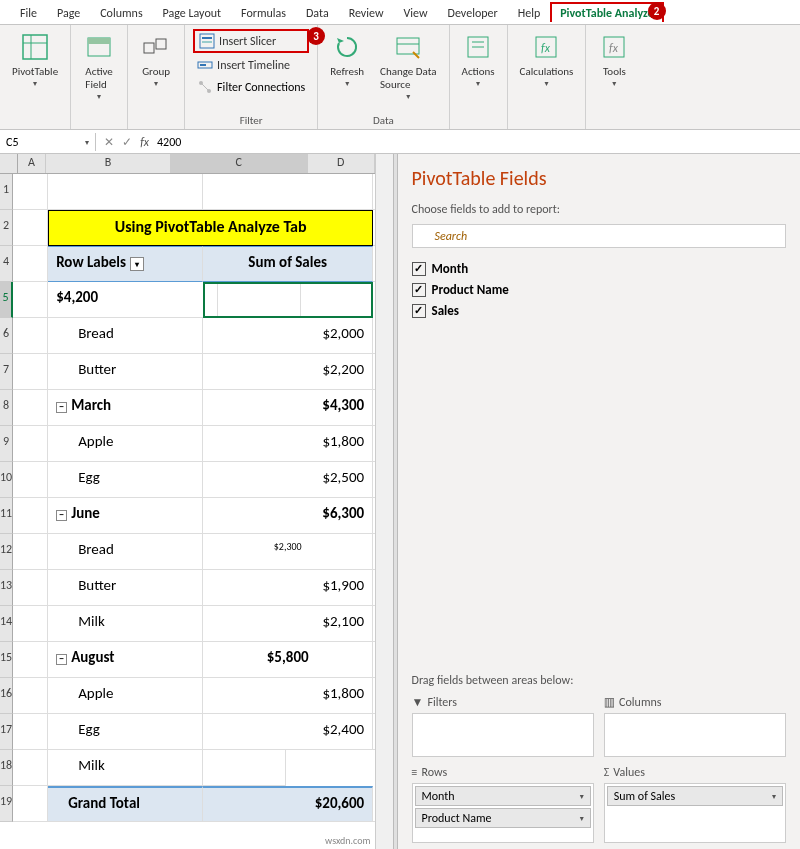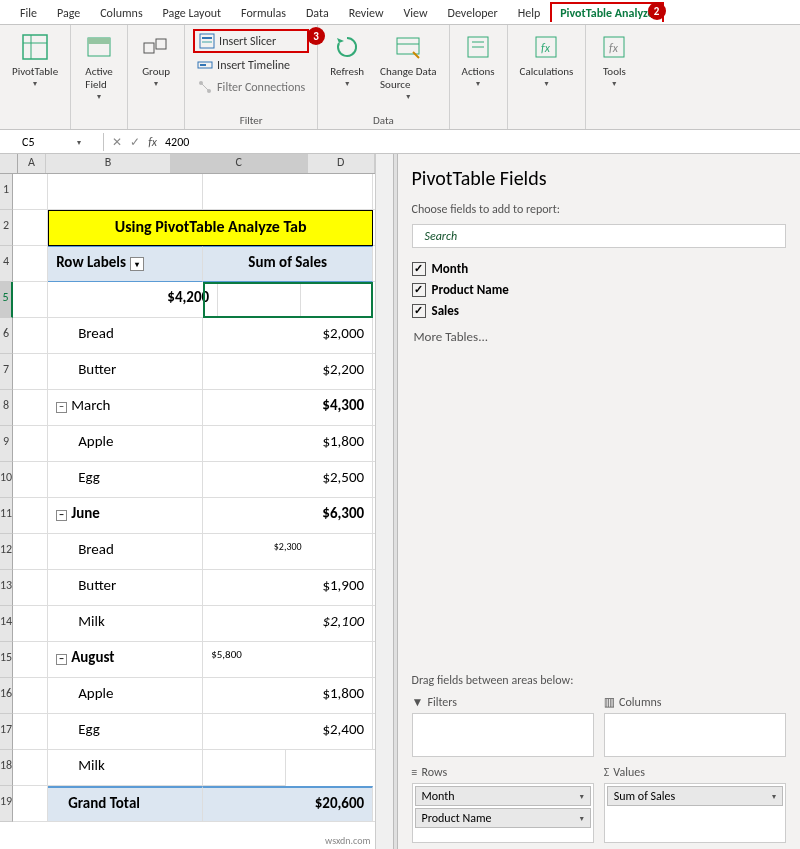--- a/index.html
+++ b/index.html
@@ -8,27 +8,27 @@
 .ribbon-tabs .tab { padding: 4px 10px 3px; font-size: 12px; color: #333; cursor: pointer; }
 .ribbon-tabs .tab.active { color: #0a7a41; font-weight: bold; border: 2px solid #d40000; border-bottom: none; position: relative; padding: 2px 8px; }
 .ribbon { display: flex; background: #f3f2f1; border-bottom: 1px solid #c5c5c5; height: 105px; }
 .ribbon-group { border-right: 1px solid #d0d0d0; padding: 4px 8px 2px; display: flex; flex-direction: column; justify-content: space-between; align-items: center; }
 .ribbon-group .items { display: flex; align-items: flex-start; gap: 8px; }
 .ribbon-group .label { font-size: 11px; color: #555; text-align: center; padding-top: 2px; }
 .big-btn { display: flex; flex-direction: column; align-items: center; font-size: 11px; color: #333; padding: 2px 4px; cursor: pointer; }
 .big-btn .iconbox { width: 32px; height: 32px; margin-bottom: 2px; display: flex; align-items: center; justify-content: center; }
 .small-stack { display: flex; flex-direction: column; gap: 2px; }
 .small-btn { display: flex; align-items: center; gap: 4px; font-size: 12px; color: #333; padding: 2px 4px; cursor: pointer; }
-.small-btn.disabled { color: #737373; }
+.small-btn.disabled { color: #000000; }
 .small-btn.boxed { border: 2px solid #d40000; }
 .sm-icon { width: 16px; height: 16px; display: flex; align-items: center; justify-content: center; }
 .chev { font-size: 8px; color: #555; }
 .badge { background: #c00000; color: #fff; border-radius: 50%; width: 18px; height: 18px; display: flex; align-items: center; justify-content: center; font-size: 11px; font-weight: bold; position: absolute; }
 .namebox-row { display: flex; align-items: center; border-bottom: 1px solid #c5c5c5; background: #fff; height: 24px; }
-.namebox { width: 104px; border-right: 1px solid #c5c5c5; padding: 2px 22px; font-size: 12px; display: flex; justify-content: space-between; align-items: center; }
+.namebox { width: 96px; border-right: 1px solid #c5c5c5; padding: 2px 6px; font-size: 12px; display: flex; justify-content: space-between; align-items: center; }
 .fx-area { display: flex; align-items: center; gap: 8px; padding-left: 8px; font-size: 12px; }
 .fx { font-style: italic; color: #555; }
 .main { display: flex; height: 695px; }
 .grid-area { flex: 1; position: relative; overflow: hidden; }
 .col-headers { display: flex; background: #e6e6e6; border-bottom: 1px solid #aaa; height: 20px; }
 .corner { width: 22px; border-right: 1px solid #aaa; background: #e6e6e6; }
 .col-h { text-align: center; border-right: 1px solid #ccc; font-size: 12px; color: #444; padding-top: 1px; }
 .row-area { display: flex; }
 .row-headers { width: 22px; background: #e6e6e6; }
 .row-h { height: 36px; border-bottom: 1px solid #ccc; text-align: center; font-size: 12px; color: #444; padding-top: 8px; border-right: 1px solid #aaa; }
@@ -38,23 +38,23 @@
 .c { border-right: 1px solid #ddd; border-bottom: 1px solid #ddd; padding: 6px 8px; font-size: 14px; overflow: hidden; white-space: nowrap; }
 .title-banner { background: #ffff00; border: 1px solid #000; font-weight: bold; text-align: center; padding: 6px 0; font-size: 16px; }
 .pivot-header { background: #dce6f1; border-top: 1px solid #5b9bd5; border-bottom: 1px solid #5b9bd5; font-weight: bold; }
 .pivot-grand { background: #dce6f1; border-top: 2px solid #5b9bd5; font-weight: bold; }
 .filter-btn { display: inline-flex; width: 14px; height: 14px; border: 1px solid #888; background: #fff; align-items: center; justify-content: center; font-size: 8px; margin-left: 4px; }
 .exp-btn { display: inline-flex; width: 11px; height: 11px; border: 1px solid #888; background: #fff; align-items: center; justify-content: center; font-size: 10px; line-height: 1; margin-right: 4px; }
 .selected-cell { position: absolute; border: 2px solid #0a7a41; pointer-events: none; }
 .vscroll { width: 18px; background: #f0f0f0; border-left: 1px solid #ccc; }
 .divider { width: 5px; background: #e0e0e0; border-left: 1px solid #bbb; border-right: 1px solid #bbb; cursor: col-resize; }
 .fields-pane { flex: 1; background: #f3f2f1; padding: 12px 14px 6px; display: flex; flex-direction: column; }
-.fields-title { color: #000000; font-size: 20px; font-weight: normal; margin-bottom: 12px; }
+.fields-title { color: #c2410c; font-size: 20px; font-weight: normal; margin-bottom: 12px; }
 .fields-sub { font-size: 12px; color: #555; margin-bottom: 8px; }
-.search-box { background: #fff; border: 1px solid #ccc; padding: 4px 12px; color: #14532d; font-style: italic; margin-bottom: 10px; }
+.search-box { background: #fff; border: 1px solid #ccc; padding: 4px 22px; color: #a16207; font-style: italic; margin-bottom: 10px; }
 .field-list { flex: 0 0 auto; }
 .field-item { display: flex; align-items: center; gap: 6px; font-size: 13px; padding: 3px 0; }
 .field-item.bold { font-weight: bold; }
 .checkbox { width: 14px; height: 14px; border: 1px solid #555; display: flex; align-items: center; justify-content: center; font-size: 11px; }
 .more-tables { color: #555; font-size: 13px; padding: 8px 0 0 2px; }
 .spacer { flex: 1; }
 .drag-label { font-size: 12px; color: #555; margin: 20px 0 8px; }
 .areas { display: grid; grid-template-columns: 1fr 1fr; gap: 8px 10px; }
 .area { }
 .area-title { font-size: 12px; color: #555; display: flex; align-items: center; gap: 4px; margin-bottom: 4px; }
@@ -293,38 +293,38 @@
           <div class="c pivot-header" style="width:155px; font-size:15px;">
             <span>Row Labels</span><span class="filter-btn">▾</span>
           </div>
           <div class="c pivot-header" style="width:170px;text-align:center; font-size:15px;">Sum of Sales</div>
           <div class="c" style="width:83px;"></div>
         </div>
 
         <div id="pivot-rows">
             <div class="r">
               <div class="c" style="width: 35px;"></div>
-              <div class="c" style="width: 170px; text-align: right; font-size: 15px; font-weight: bold;">$4,200</div>
+              <div class="c" style="width: 170px; text-align: left; font-size: 15px; font-weight: bold;">$4,200</div>
               <div class="c" style="width: 83px;"></div>
             </div>
             <div class="r">
               <div class="c" style="width: 35px;"></div>
               <div class="c" style="width: 155px; font-size: 15px; padding-left: 30px;">Bread</div>
               <div class="c" style="width: 170px; text-align: right; font-size: 15px;">$2,000</div>
               <div class="c" style="width: 83px;"></div>
             </div>
             <div class="r">
               <div class="c" style="width: 35px;"></div>
               <div class="c" style="width: 155px; font-size: 15px; padding-left: 30px;">Butter</div>
               <div class="c" style="width: 170px; text-align: right; font-size: 15px;">$2,200</div>
               <div class="c" style="width: 83px;"></div>
             </div>
             <div class="r">
               <div class="c" style="width: 35px;"></div>
-              <div class="c" style="width: 155px; font-size: 15px; font-weight: normal;"><span class="exp-btn">−</span>March</div>
+              <div class="c" style="width: 155px; font-size: 15px; font-weight: bold;"><span class="exp-btn">−</span>March</div>
               <div class="c" style="width: 170px; text-align: right; font-size: 15px; font-weight: bold;">$4,300</div>
               <div class="c" style="width: 83px;"></div>
             </div>
             <div class="r">
               <div class="c" style="width: 35px;"></div>
               <div class="c" style="width: 155px; font-size: 15px; padding-left: 30px;">Apple</div>
               <div class="c" style="width: 170px; text-align: right; font-size: 15px;">$1,800</div>
               <div class="c" style="width: 83px;"></div>
             </div>
             <div class="r">
@@ -347,27 +347,27 @@
             </div>
             <div class="r">
               <div class="c" style="width: 35px;"></div>
               <div class="c" style="width: 155px; font-size: 15px; padding-left: 30px;">Butter</div>
               <div class="c" style="width: 170px; text-align: right; font-size: 15px;">$1,900</div>
               <div class="c" style="width: 83px;"></div>
             </div>
             <div class="r">
               <div class="c" style="width: 35px;"></div>
               <div class="c" style="width: 155px; font-size: 15px; padding-left: 30px;">Milk</div>
-              <div class="c" style="width: 170px; text-align: right; font-size: 15px; font-style: italic;">$2,100</div>
+              <div class="c" style="width: 170px; text-align: right; font-size: 15px;">$2,100</div>
               <div class="c" style="width: 83px;"></div>
             </div>
             <div class="r">
               <div class="c" style="width: 35px;"></div>
               <div class="c" style="width: 155px; font-size: 15px; font-weight: bold;"><span class="exp-btn">−</span>August</div>
-              <div class="c" style="width: 170px; text-align: left; font-size: 11px; font-weight: normal;">$5,800</div>
+              <div class="c" style="width: 170px; text-align: center; font-size: 15px; font-weight: bold;">$5,800</div>
               <div class="c" style="width: 83px;"></div>
             </div>
             <div class="r">
               <div class="c" style="width: 35px;"></div>
               <div class="c" style="width: 155px; font-size: 15px; padding-left: 30px;">Apple</div>
               <div class="c" style="width: 170px; text-align: right; font-size: 15px;">$1,800</div>
               <div class="c" style="width: 83px;"></div>
             </div>
             <div class="r">
               <div class="c" style="width: 35px;"></div>
@@ -409,21 +409,20 @@
         </div>
       <div class="field-item bold">
           <span class="checkbox">✓</span>
           <span>Product Name</span>
         </div>
       <div class="field-item bold">
           <span class="checkbox">✓</span>
           <span>Sales</span>
         </div>
     </div>
-    <div class="more-tables">More Tables...</div>
     <div class="spacer"></div>
     <div class="drag-label">Drag fields between areas below:</div>
     <div class="areas">
       <div class="area">
         <div class="area-title">
             <span>▼</span>
             <span>Filters</span>
           </div>
         <div class="area-box"></div>
       </div>

